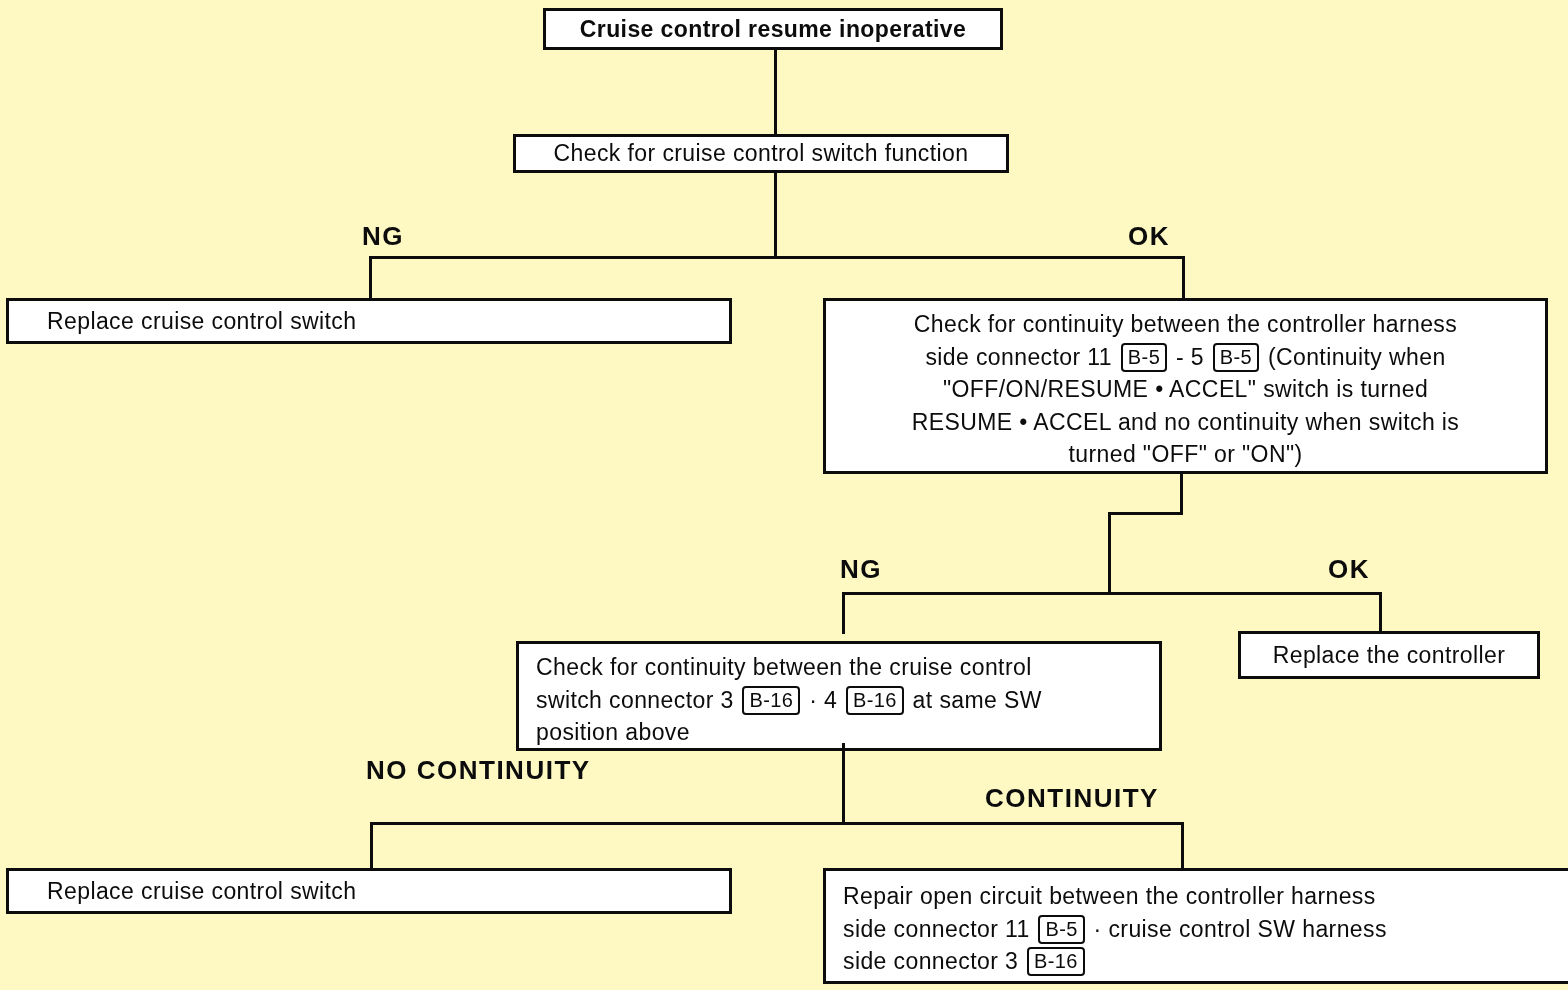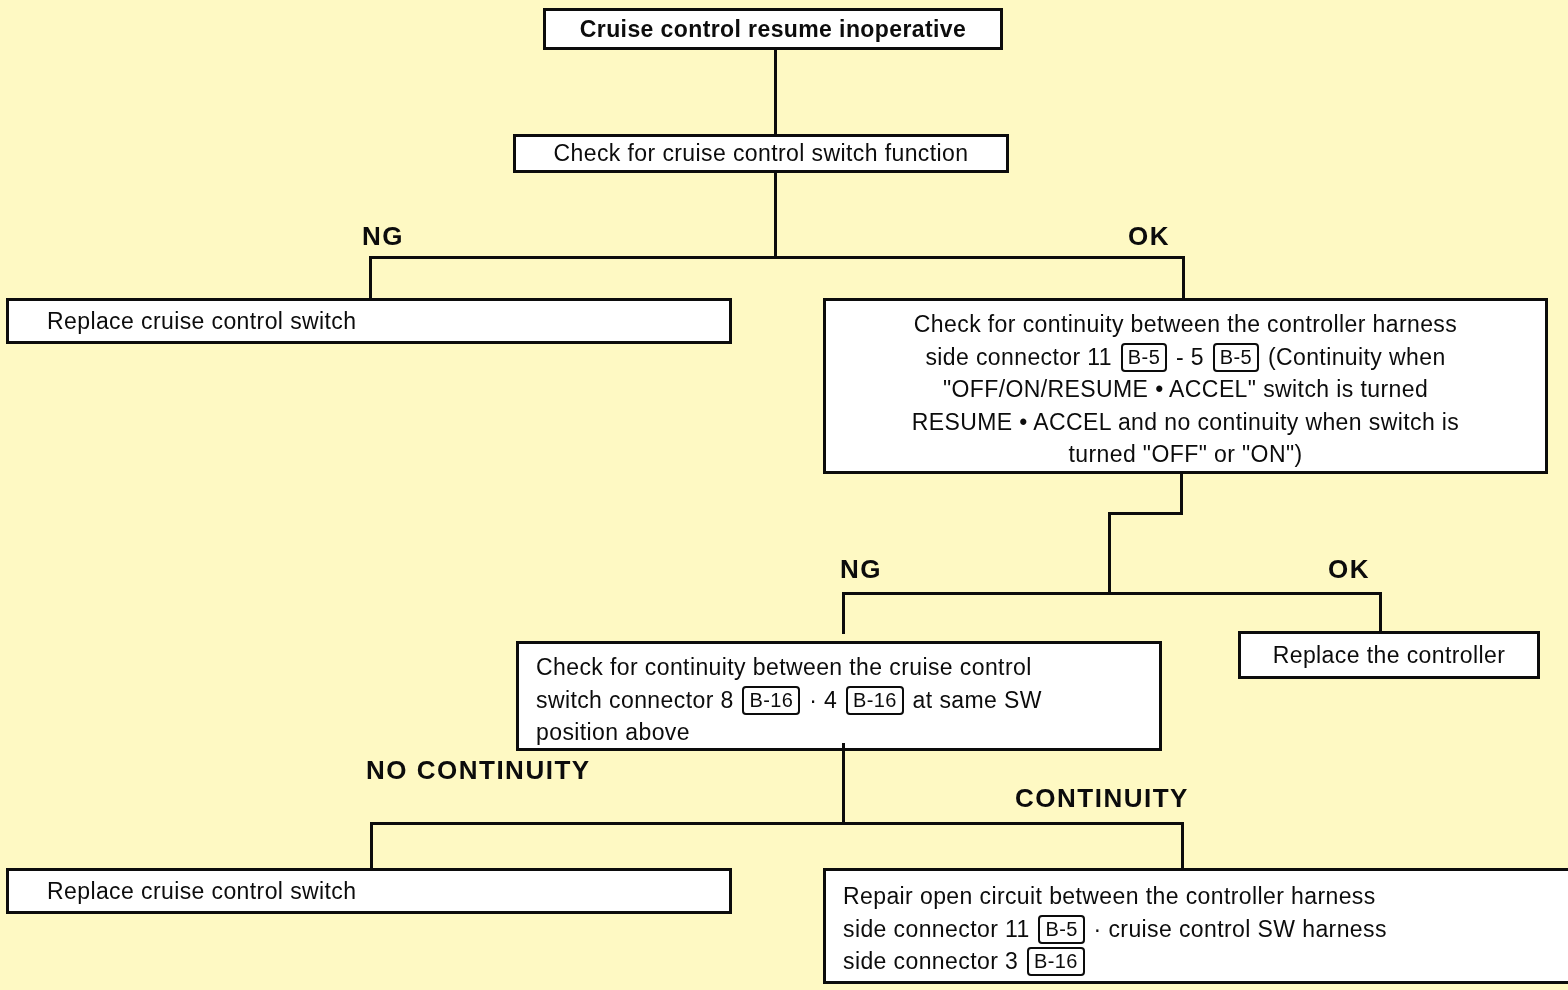--- a/index.html
+++ b/index.html
@@ -98,30 +98,30 @@
   <div class="vline" style="left:1108px; top:514px; width:3px; height:80px;"></div>
 
   <div class="branch-label" style="left:840px; top:554px;">NG</div>
   <div class="branch-label" style="left:1328px; top:554px;">OK</div>
   <div class="hline" style="left:842px; top:592px; width:540px; height:3px;"></div>
   <div class="vline" style="left:842px; top:594px; width:3px; height:40px;"></div>
   <div class="vline" style="left:1379px; top:594px; width:3px; height:38px;"></div>
 
   <div class="box multi" style="left:516px; top:633px; width:646px; height:110px;margin-top:8px;">
       <div class="line"><span>Check for continuity between the cruise control</span></div>
-      <div class="line"><span>switch connector 8 </span><span class="ref">B-16</span><span> · 4 </span><span class="ref">B-16</span><span> at same SW</span></div>
+      <div class="line"><span>switch connector 3 </span><span class="ref">B-16</span><span> · 4 </span><span class="ref">B-16</span><span> at same SW</span></div>
       <div class="line"><span>position above</span></div>
     </div>
 
   <div class="box single center" style="left:1238px; top:631px; width:302px; height:48px;">Replace the controller</div>
 
   <div class="vline" style="left:842px; top:743px; width:3px; height:81px;"></div>
 
   <div class="branch-label" style="left:366px; top:755px;">NO CONTINUITY</div>
-  <div class="branch-label" style="left:1015px; top:783px;">CONTINUITY</div>
+  <div class="branch-label" style="left:985px; top:783px;">CONTINUITY</div>
   <div class="hline" style="left:370px; top:822px; width:814px; height:3px;"></div>
   <div class="vline" style="left:370px; top:824px; width:3px; height:45px;"></div>
   <div class="vline" style="left:1181px; top:824px; width:3px; height:44px;"></div>
 
   <div class="box single" style="left:6px; top:868px; width:726px; height:46px;">Replace cruise control switch</div>
 
   <div class="box multi" style="left:823px; top:868px; width:842px; height:116px; padding-top:9px;">
       <div class="line"><span>Repair open circuit between the controller harness</span></div>
       <div class="line"><span>side connector 11 </span><span class="ref">B-5</span><span> · cruise control SW harness</span></div>
       <div class="line"><span>side connector 3 </span><span class="ref">B-16</span></div>

